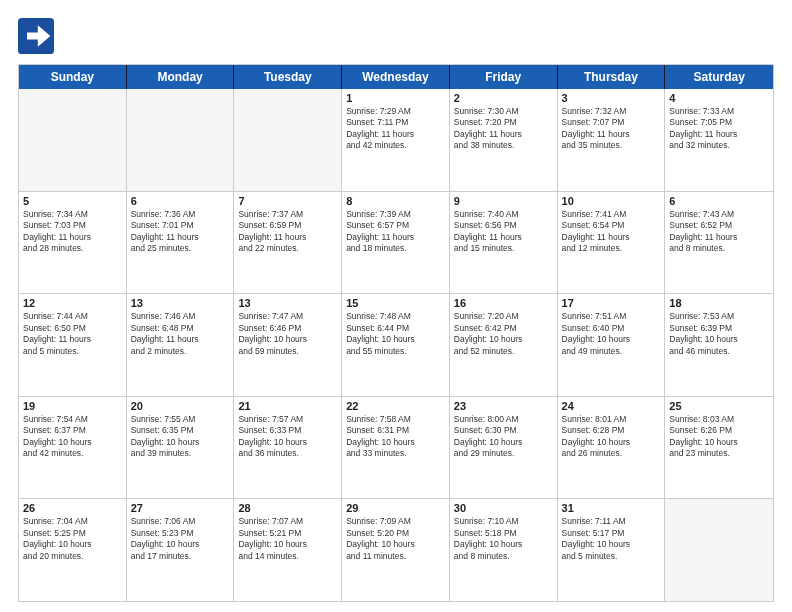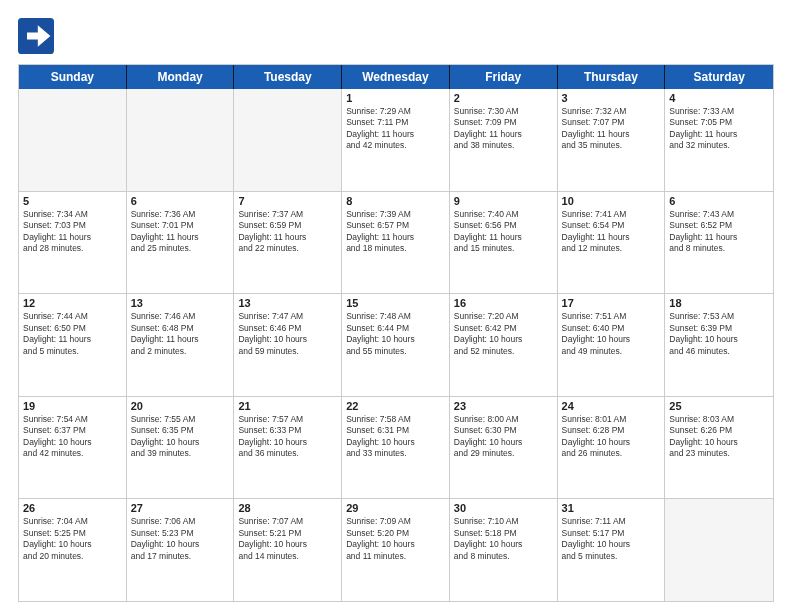--- a/index.html
+++ b/index.html
@@ -144,21 +144,21 @@
           <div class="cal-cell">
             <div class="day-num">1</div>
             <div class="cell-line">Sunrise: 7:29 AM</div>
             <div class="cell-line">Sunset: 7:11 PM</div>
             <div class="cell-line">Daylight: 11 hours</div>
             <div class="cell-line">and 42 minutes.</div>
           </div>
           <div class="cal-cell">
             <div class="day-num">2</div>
             <div class="cell-line">Sunrise: 7:30 AM</div>
-            <div class="cell-line">Sunset: 7:09 PM</div>
+            <div class="cell-line">Sunset: 7:20 PM</div>
             <div class="cell-line">Daylight: 11 hours</div>
             <div class="cell-line">and 38 minutes.</div>
           </div>
           <div class="cal-cell">
             <div class="day-num">3</div>
             <div class="cell-line">Sunrise: 7:32 AM</div>
             <div class="cell-line">Sunset: 7:07 PM</div>
             <div class="cell-line">Daylight: 11 hours</div>
             <div class="cell-line">and 35 minutes.</div>
           </div>

